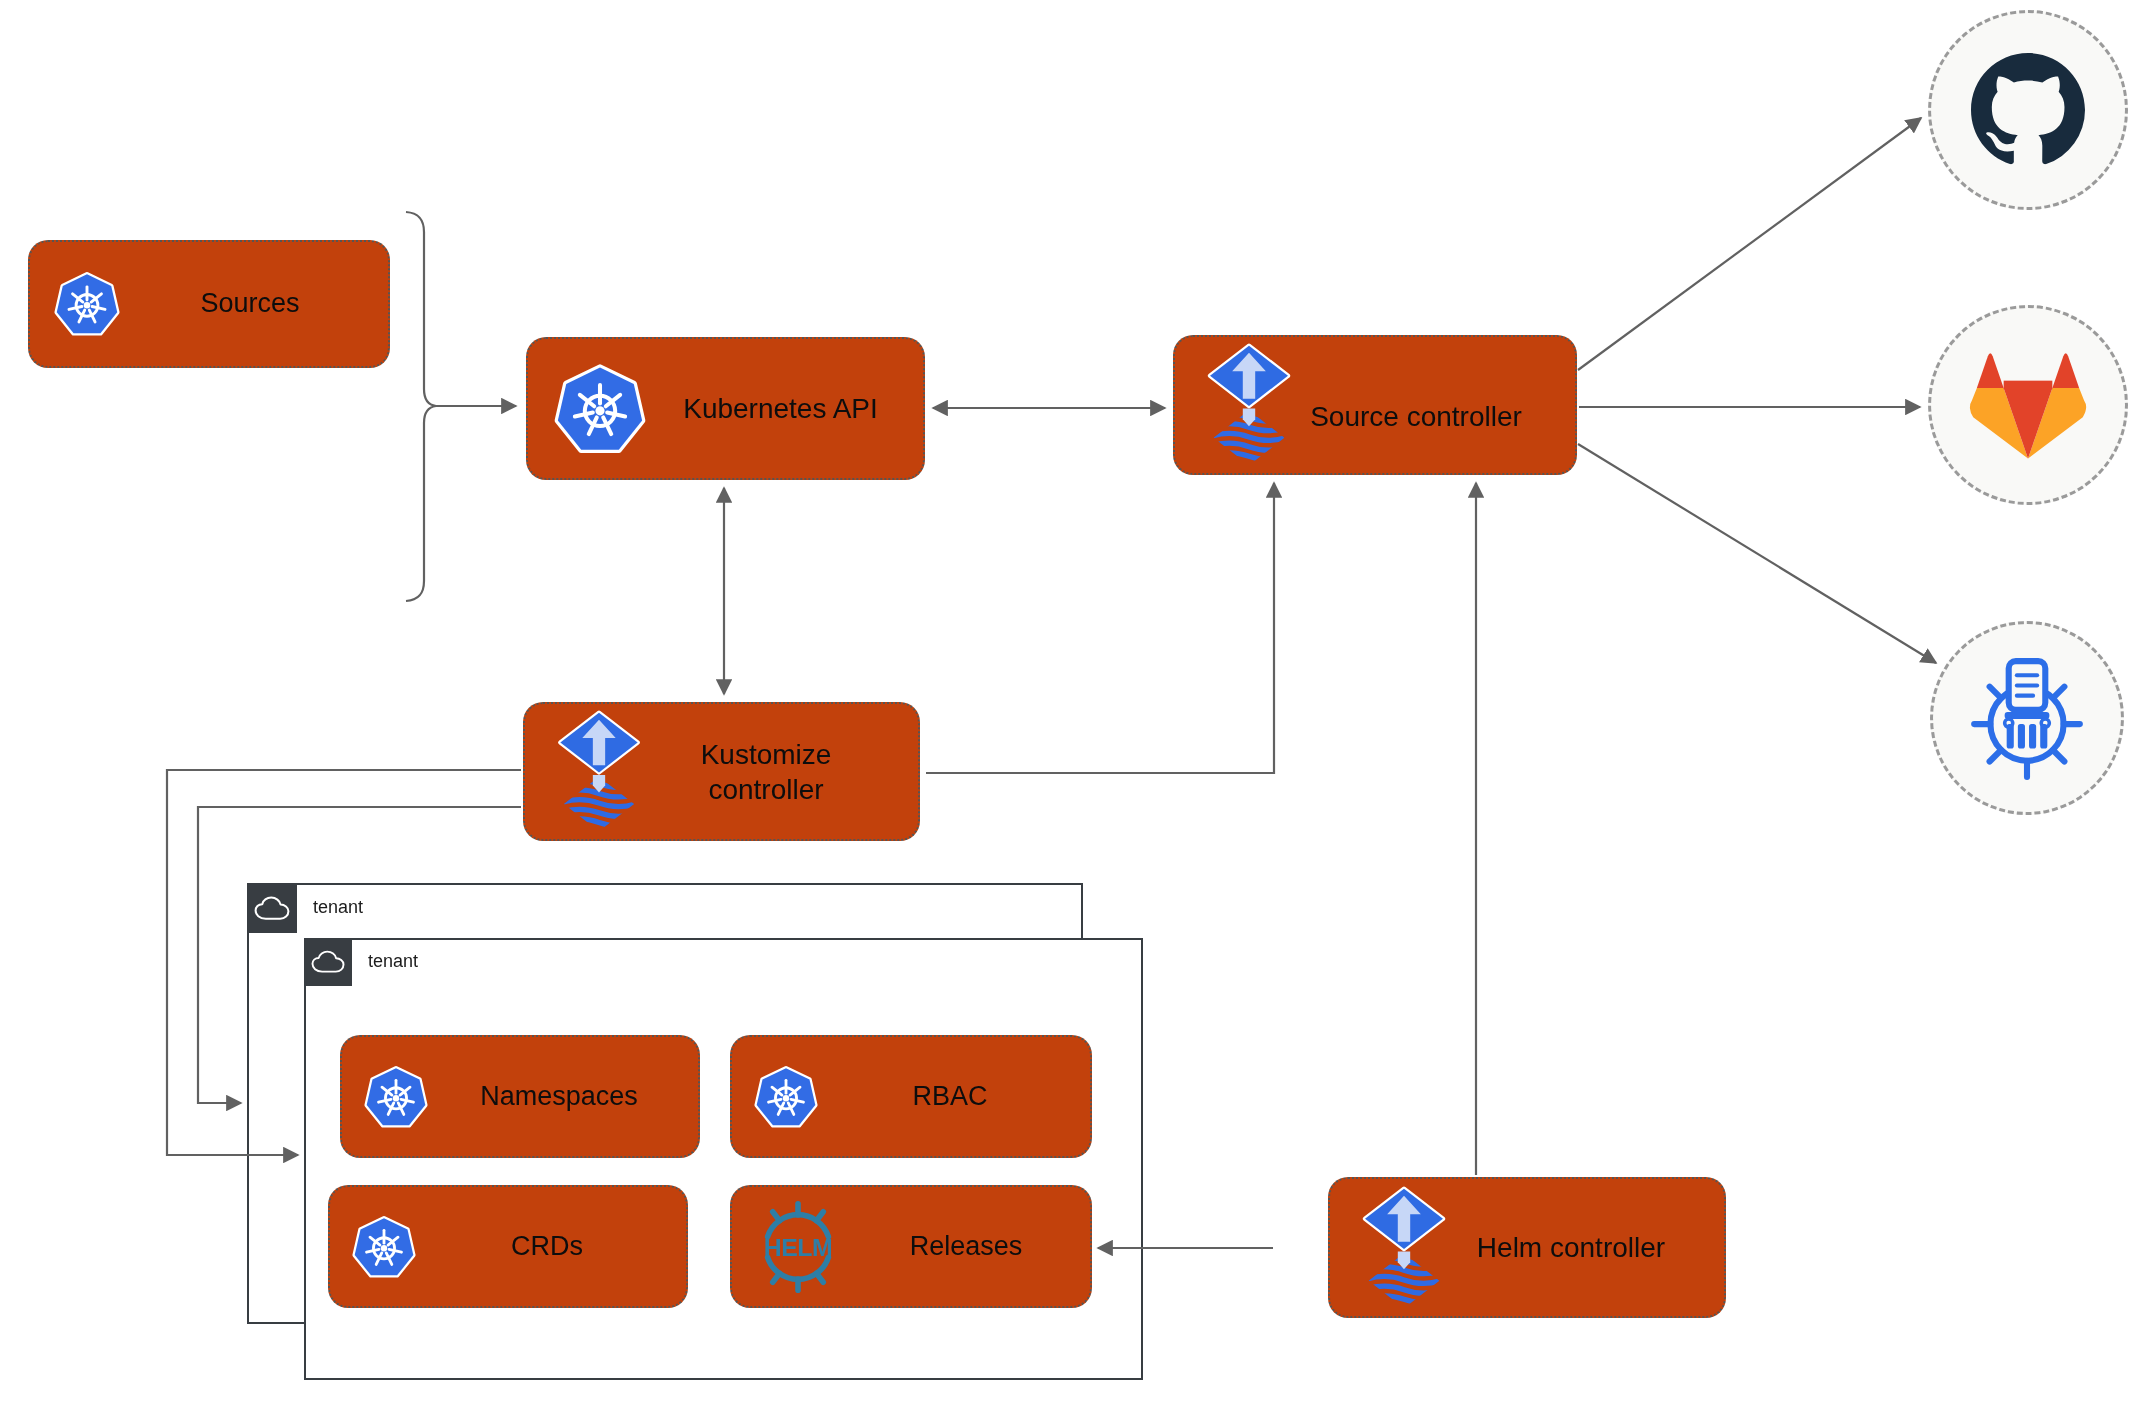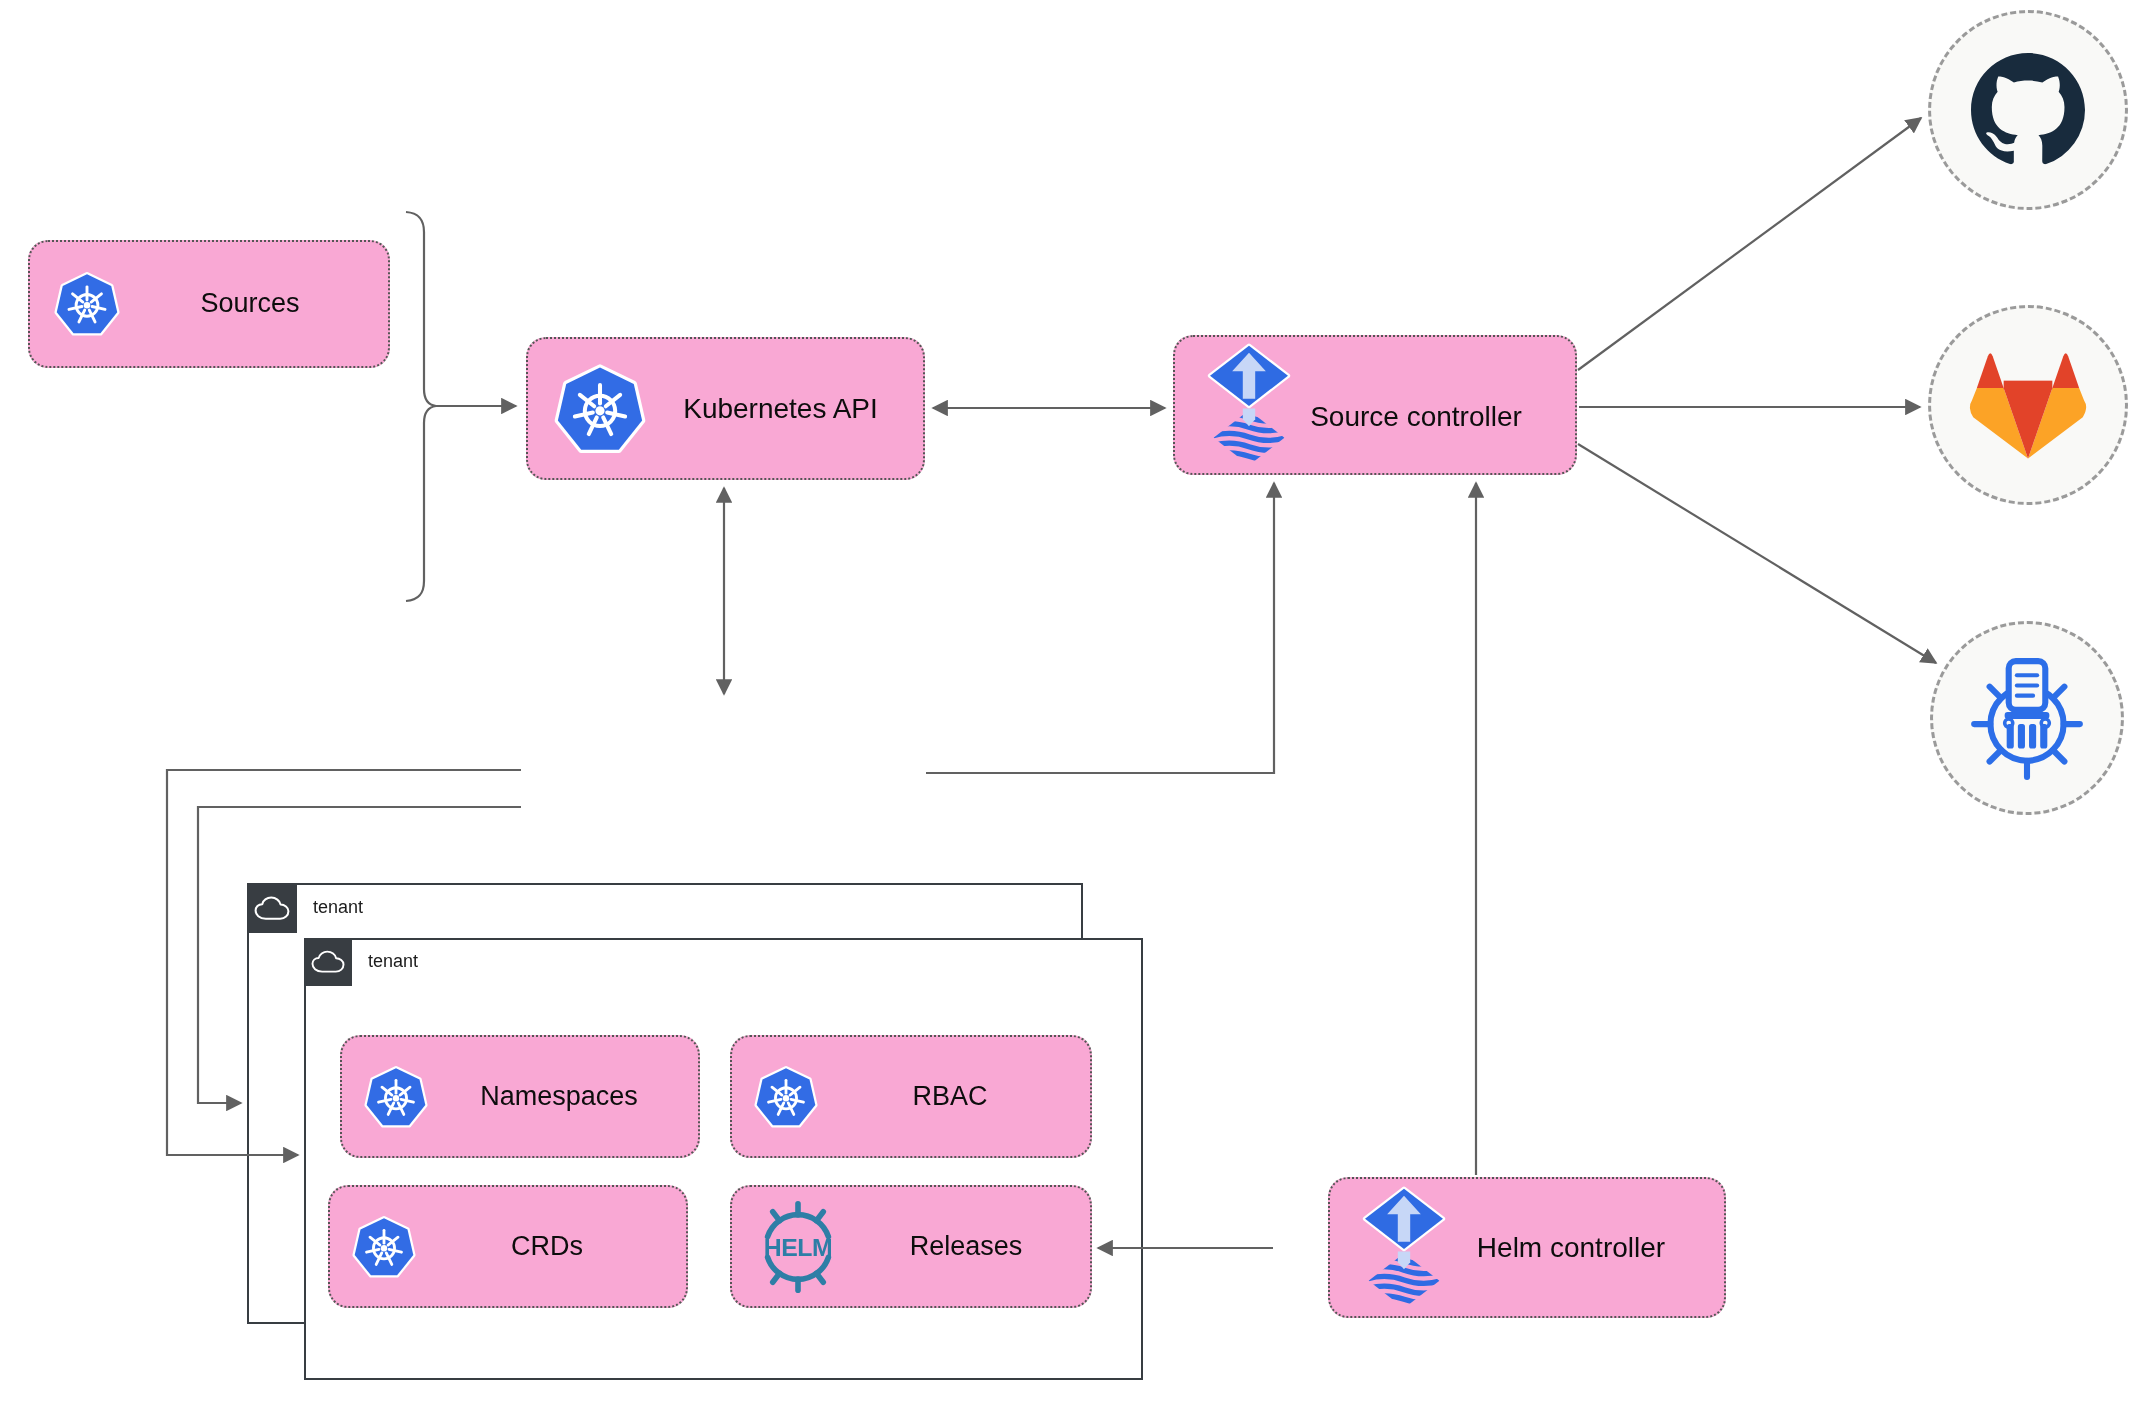--- a/index.html
+++ b/index.html
@@ -1,21 +1,21 @@
 <!DOCTYPE html>
 <html><head>
 <meta charset="utf-8">
 <style>
   html,body{margin:0;padding:0;background:#ffffff;}
   #canvas{
     position:relative;width:2144px;height:1407px;background:#ffffff;overflow:hidden;
     font-family:"Liberation Sans","DejaVu Sans",sans-serif;color:#111;
   }
   .node{
-    position:absolute;background:#f9a8d4;border:2px dotted #555;border-radius:20px;
+    position:absolute;background:#c2410c;border:2px dotted #555;border-radius:20px;
     display:flex;align-items:center;box-sizing:border-box;
   }
   .node .nicon{flex:0 0 auto;display:block;}
   .node .nlabel{
     flex:1 1 auto;text-align:center;font-size:28px;line-height:1.25;color:#0d0d0d;
     padding:0 14px 0 6px;white-space:pre-line;
   }
   .node.small .nlabel{font-size:27px;}
   .tenant{
     position:absolute;background:#ffffff;border:2px solid #383d42;box-sizing:border-box;
@@ -153,20 +153,26 @@
     <div class="nlabel">Kubernetes API</div>
   </div>
 
   <div class="node" style="left:1173px;top:335px;width:404px;height:140px;">
     <svg class="nicon" width="92" height="124" style="margin-left:28px;">
         <use href="#sym-flux"></use>
       </svg>
     <div class="nlabel" style="max-width:230px;margin-top:23px;">Source controller</div>
   </div>
 
+  <div class="node" style="left:523px;top:702px;width:397px;height:139px;">
+    <svg class="nicon" width="92" height="123" style="margin-left:28px;">
+        <use href="#sym-flux"></use>
+      </svg>
+    <div class="nlabel" style="max-width:230px;">Kustomize controller</div>
+  </div>
 
   <div class="node" style="left:1328px;top:1177px;width:398px;height:141px;">
     <svg class="nicon" width="92" height="124" style="margin-left:28px;">
         <use href="#sym-flux"></use>
       </svg>
     <div class="nlabel" style="max-width:230px;">Helm controller</div>
   </div>
 
   <div class="node small" style="left:340px;top:1035px;width:360px;height:123px;">
     <svg class="nicon" width="64" height="64" style="margin-left:22px;">

